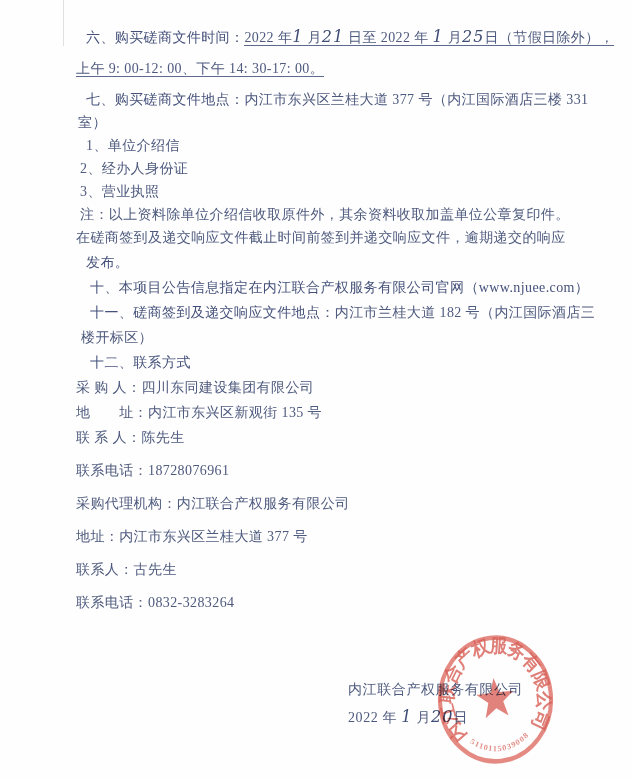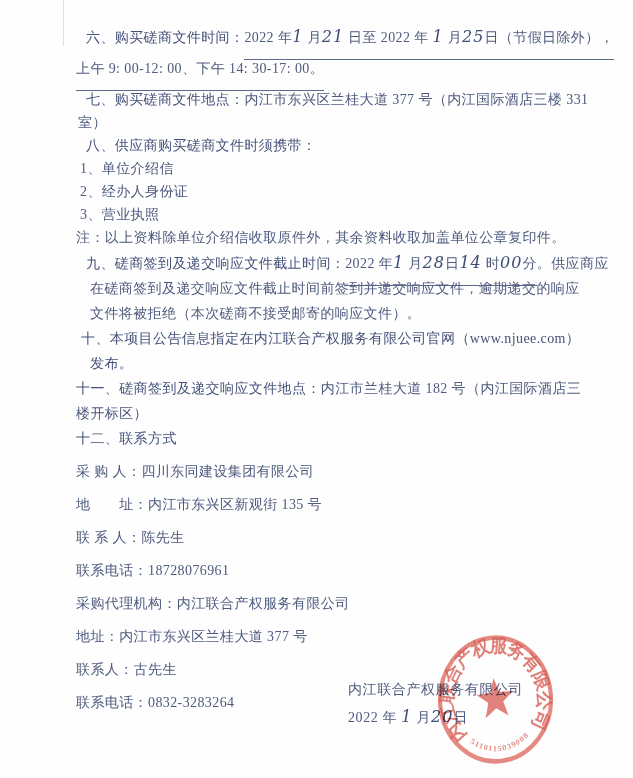--- a/index.html
+++ b/index.html
@@ -15,21 +15,21 @@
   #scan-artifact{
     position:absolute;left:63px;top:0;width:1px;height:46px;
     background:#c8c8c8;opacity:.55;
   }
   #doc-body{
     position:absolute;left:76px;top:25px;right:20px;
     color:#4e5a7e;font-size:14px;letter-spacing:.4px;
   }
   .doc-line{line-height:23px;white-space:nowrap;}
   .doc-line .b{font-weight:normal;color:#45517a;}
-  .u{border-bottom:1px solid #5d6a8d;padding-bottom:14px;}
+  .u{border-bottom:1px solid #5d6a8d;padding-bottom:0;}
   .h{
     font-family:"DejaVu Serif",serif;font-style:italic;
     font-size:16px;letter-spacing:1px;color:#3f4c74;
   }
   
   #doc-body .doc-line:nth-child(2),
   #doc-body .doc-line:nth-child(3){margin-top:8px;}
   #doc-body .doc-line:nth-child(n+10):nth-child(-n+17){margin-top:2px;}
   #doc-body .doc-line:nth-child(n+18){margin-top:10px;}
   
@@ -66,30 +66,27 @@
 
 <div id="page">
 
   <div id="scan-artifact"></div>
 
   <div id="doc-body">
       <div class="doc-line"><span class="b ">六、购买磋商文件时间：</span><span class="u"><span class="">2022 年</span><span class="h">1</span><span class=""> 月</span><span class="h">21</span><span class=""> 日至 2022 年 </span><span class="h">1</span><span class=""> 月</span><span class="h">25</span><span class="">日（节假日除外），</span></span></div>
       <div class="doc-line"><span class="u"><span class="">上午 9: 00-12: 00、下午 14: 30-17: 00。</span></span></div>
       <div class="doc-line"><span class="b ">七、购买磋商文件地点：</span><span class="">内江市东兴区兰桂大道 377 号（内江国际酒店三楼 331</span></div>
       <div class="doc-line"><span class="">室）</span></div>
-      <div class="doc-line"><span class="b ">八、供应商购买磋商文件时须携带：</span></div>
       <div class="doc-line"><span class="">1、单位介绍信</span></div>
       <div class="doc-line"><span class="">2、经办人身份证</span></div>
       <div class="doc-line"><span class="">3、营业执照</span></div>
       <div class="doc-line"><span class="">注：以上资料除单位介绍信收取原件外，其余资料收取加盖单位公章复印件。</span></div>
-      <div class="doc-line"><span class="b ">九、磋商签到及递交响应文件截止时间：</span><span class="u"><span class="">2022 年</span><span class="h">1</span><span class=""> 月</span><span class="h">28</span><span class="">日</span><span class="h">14</span><span class=""> 时</span><span class="h">00</span><span class="">分</span></span><span class="">。供应商应</span></div>
       <div class="doc-line"><span class="">在磋商签到及递交响应文件截止时间前签到并递交响应文件，逾期递交的响应</span></div>
-      <div class="doc-line"><span class="">文件将被拒绝（本次磋商不接受邮寄的响应文件）。</span></div>
+      <div class="doc-line"><span class="b ">发布。</span></div>
       <div class="doc-line"><span class="b ">十、本项目公告信息指定在内江联合产权服务有限公司官网（www.njuee.com）</span></div>
-      <div class="doc-line"><span class="b ">发布。</span></div>
       <div class="doc-line"><span class="b ">十一、磋商签到及递交响应文件地点：</span><span class="">内江市兰桂大道 182 号（内江国际酒店三</span></div>
       <div class="doc-line"><span class="">楼开标区）</span></div>
       <div class="doc-line"><span class="b ">十二、联系方式</span></div>
       <div class="doc-line"><span class="">采 购 人：四川东同建设集团有限公司</span></div>
       <div class="doc-line"><span class="">地　　址：内江市东兴区新观街 135 号</span></div>
       <div class="doc-line"><span class="">联 系 人：陈先生</span></div>
       <div class="doc-line"><span class="">联系电话：18728076961</span></div>
       <div class="doc-line"><span class="">采购代理机构：内江联合产权服务有限公司</span></div>
       <div class="doc-line"><span class="">地址：内江市东兴区兰桂大道 377 号</span></div>
       <div class="doc-line"><span class="">联系人：古先生</span></div>

